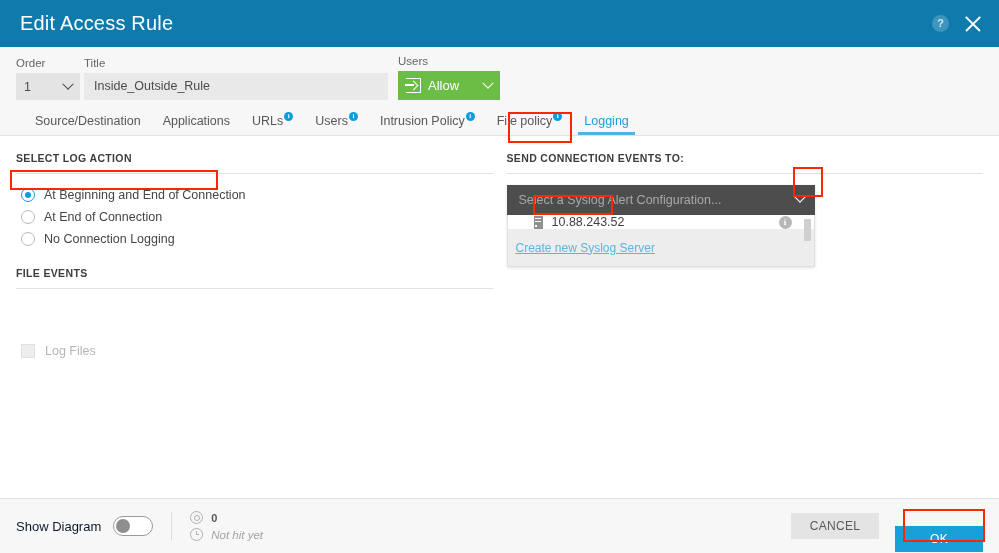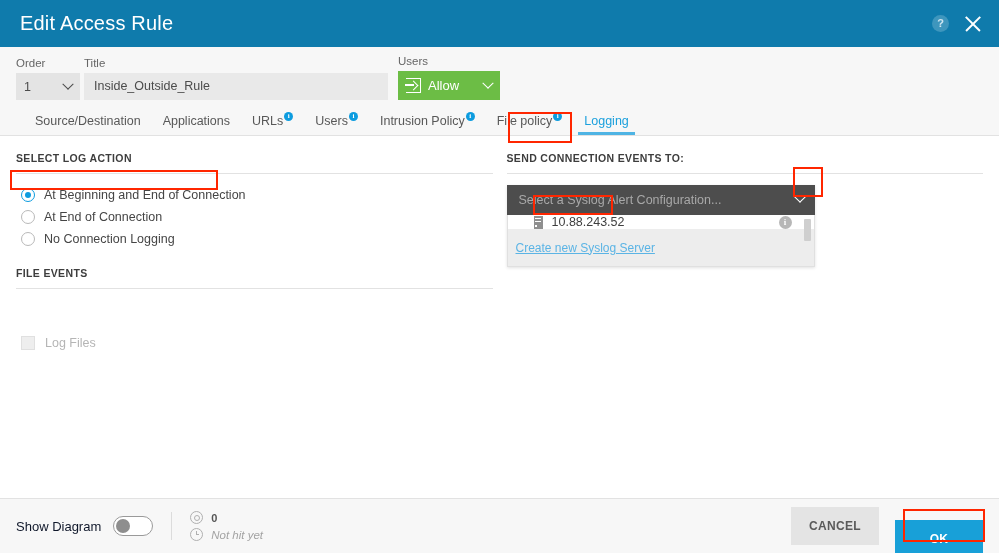--- a/index.html
+++ b/index.html
@@ -226,21 +226,21 @@
     content: "";
     position: absolute;
     left: 2.6px; top: 2.6px;
     width: 6px; height: 6px;
     border-radius: 50%;
     background: #0d9cdf;
   }
   .radio-label { font-size: 12.5px; color: #454545; }
 
   .check-row {
-    display: flex; align-items: flex-start;
+    display: flex; align-items: flex-end;
     gap: 10px; height: 22px;
     padding-left: 5px;
     margin-top: 47px;
   }
   .checkbox {
     width: 14px; height: 14px;
     background: #eeeeee;
     border: 1px solid #e0e0e0;
     flex: 0 0 auto;
   }
@@ -406,27 +406,26 @@
     content: "";
     position: absolute;
     left: 4.4px; top: 5.2px;
     width: 3.4px; height: 1.3px;
     background: #b0b0b0;
   }
   .hit-count { font-size: 11px; color: #555555; font-weight: 700; }
   .hit-text { font-size: 11.5px; color: #a3a3a3; font-style: italic; }
   .footer-spacer { flex: 1 1 auto; }
   .btn {
-    height: 38px;
+    height: 26px;
     min-width: 88px;
     display: flex; align-items: center; justify-content: center;
     font-size: 12px;
     letter-spacing: .3px;
     cursor: pointer;
-    font-weight: bold;
   }
   .btn-cancel { background: #e4e4e4; color: #5a5a5a; }
   .btn-ok { background: #18a0d8; color: #ffffff; margin-left: 16px; margin-top: 26px; }
 
   
   .annot {
     position: absolute;
     border: 2.5px solid #ff2600;
     pointer-events: none;
     z-index: 50;

